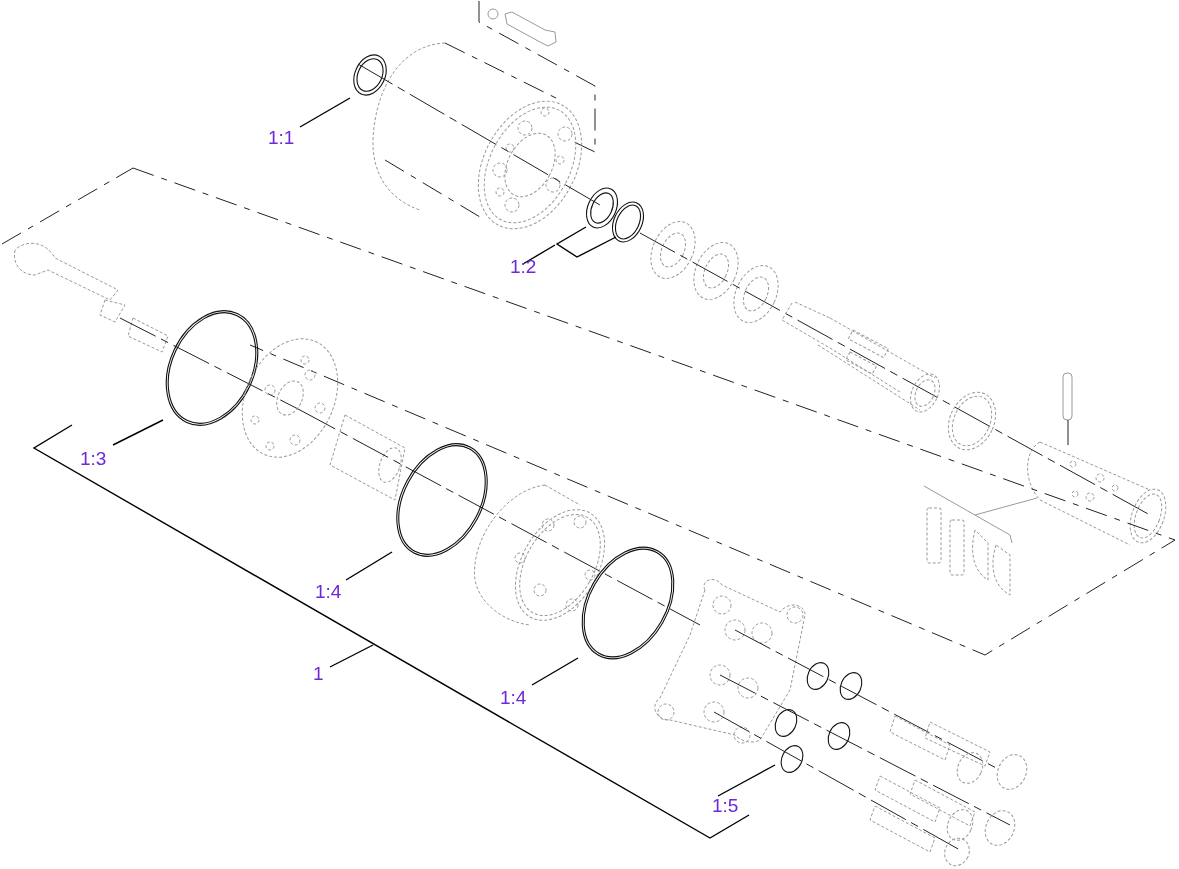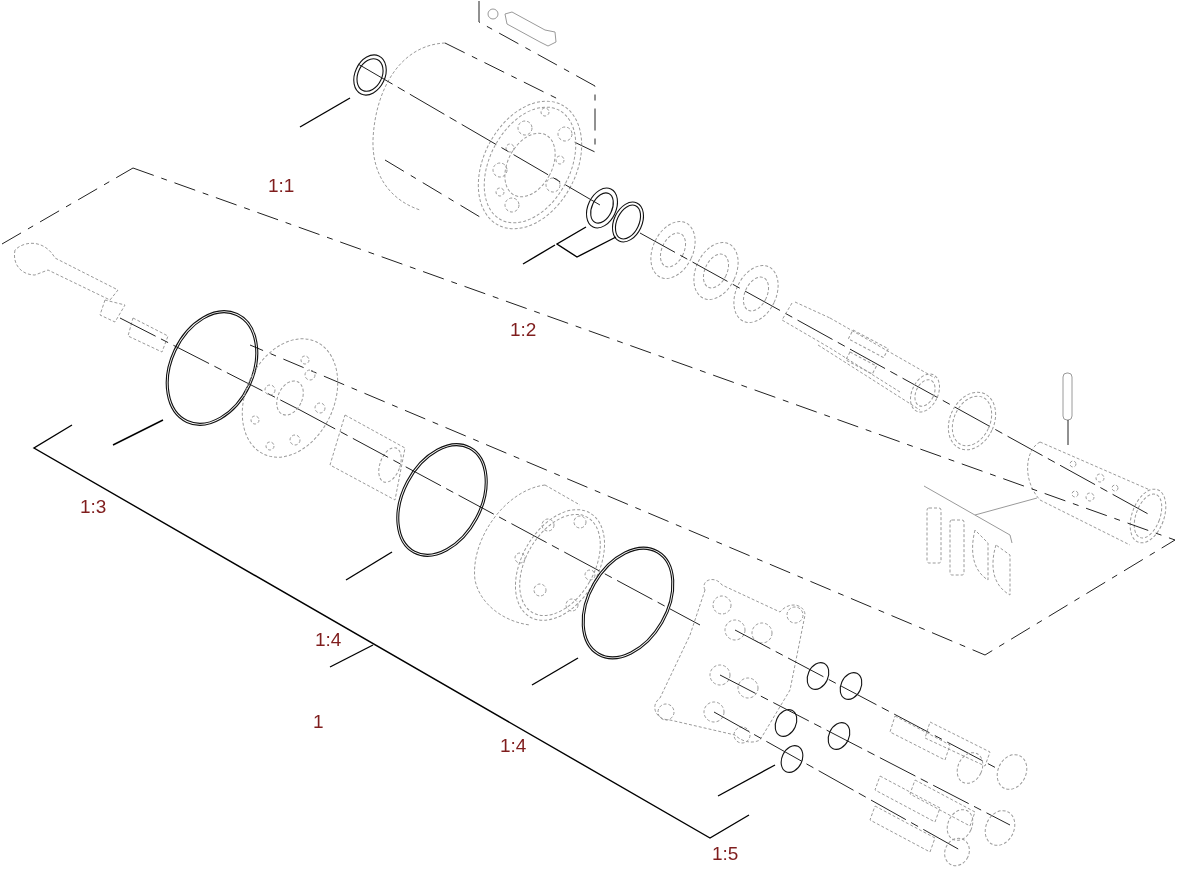--- a/index.html
+++ b/index.html
@@ -4,21 +4,21 @@
 <style>
   html, body { margin: 0; padding: 0; background: #ffffff; }
   body { width: 1179px; height: 869px; overflow: hidden; position: relative; font-family: "Liberation Sans", sans-serif; }
   #diagram { position: absolute; left: 0; top: 0; width: 1179px; height: 869px; }
   .gray { stroke: #9a9a9a; fill: none; stroke-width: 1; }
   .gray-d { stroke: #9a9a9a; fill: none; stroke-width: 1; stroke-dasharray: 3 2; }
   .dash { stroke: #222; fill: none; stroke-width: 1; stroke-dasharray: 22 8 6 8; }
   .axis { stroke: #222; fill: none; stroke-width: 1; stroke-dasharray: 40 6 8 6; }
   .ring { stroke: #111; fill: none; stroke-width: 1.1; }
   .leader { stroke: #000; fill: none; stroke-width: 1.4; }
-  .callout { position: absolute; font-size: 19px; color: #7f1d1d; line-height: 1; white-space: nowrap; margin-top: 48px; }
+  .callout { position: absolute; font-size: 19px; color: #6d28d9; line-height: 1; white-space: nowrap; }
 </style>
 </head>
 <body>
 
 <svg id="diagram" viewBox="0 0 1179 869" xmlns="http://www.w3.org/2000/svg">
 
   <g>
     <polyline class="dash" points="479,1 479,22 595,86 595,152 570,140"></polyline>
     <circle class="gray" cx="493" cy="14" r="5"></circle>
     <path class="gray" d="M505,14 L512,12 L545,30 L555,32 L556,42 L548,46 L540,42 L507,24 Z"></path>
@@ -201,17 +201,17 @@
     <line class="leader" x1="532" y1="685" x2="578" y2="658"></line>
     <line class="leader" x1="718" y1="796" x2="775" y2="765"></line>
 
     <polyline class="leader" points="72,425 34,448 710,838 749,815"></polyline>
     <line class="leader" x1="330" y1="667" x2="373" y2="645"></line>
   </g>
 </svg>
 
 <div class="callout" style="left:313px;top:664px;">1</div>
 <div class="callout" style="left:268px;top:128px;">1:1</div>
-<div class="callout" style="left:510px;top:272px;">1:2</div>
+<div class="callout" style="left:510px;top:257px;">1:2</div>
 <div class="callout" style="left:80px;top:449px;">1:3</div>
 <div class="callout" style="left:315px;top:582px;">1:4</div>
 <div class="callout" style="left:500px;top:688px;">1:4</div>
 <div class="callout" style="left:712px;top:796px;">1:5</div>
 
 </body></html>

